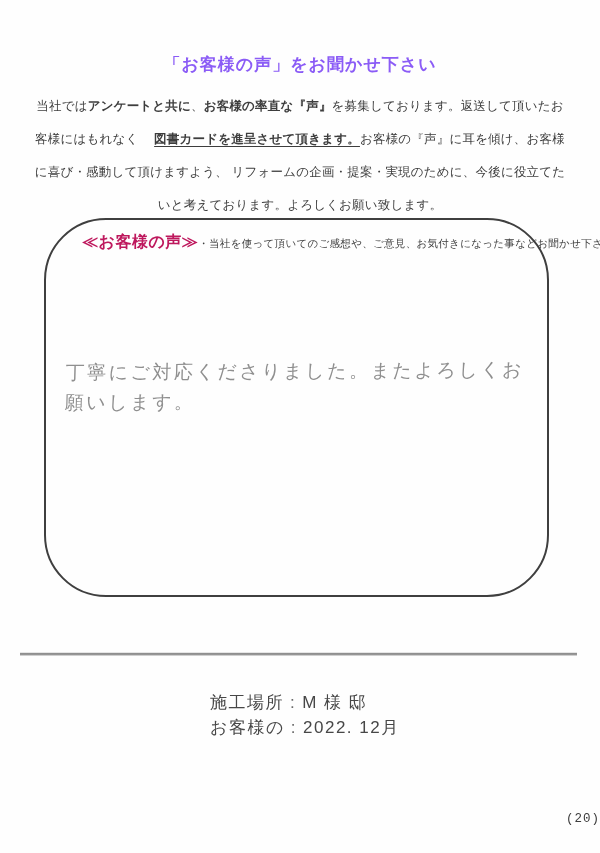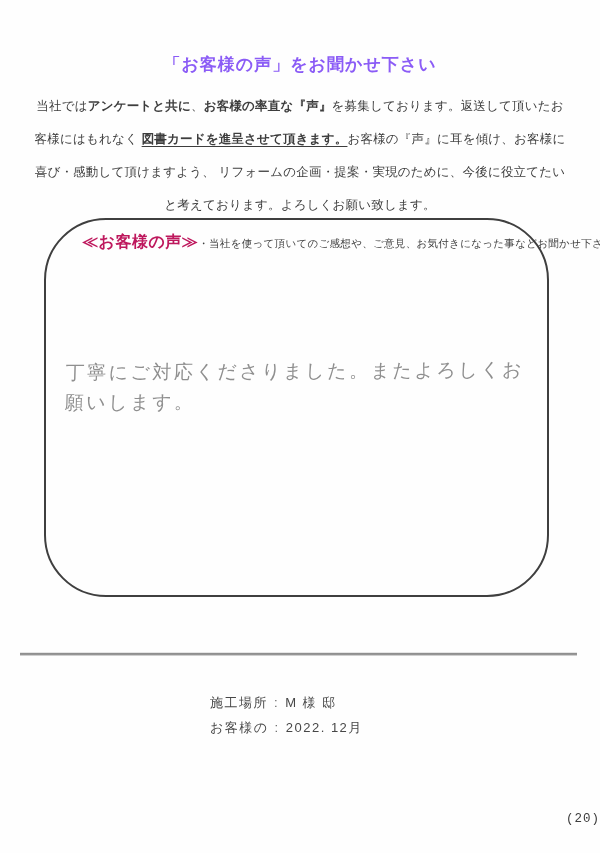--- a/index.html
+++ b/index.html
@@ -41,20 +41,21 @@
     line-height: 33px;
     text-align: center;
     color: #3d3d3d;
     letter-spacing: 0.2px;
   }
   .intro .b { font-weight: bold; margin-top: 28px; }
   .intro .bu {
     font-weight: bold;
     text-decoration: underline;
     text-underline-offset: 3px;
+    margin-left: 12px;
   }
 
   
   .voice-box {
     position: absolute;
     top: 218px;
     left: 44px;
     width: 505px;
     height: 379px;
     box-sizing: border-box;
@@ -105,21 +106,21 @@
       #e6e6e6 0px, #e6e6e6 1px,
       #8c8c8c 1px, #9a9a9a 3px,
       #cfcfcf 3px, #cfcfcf 4px);
   }
 
   
   .project-info {
     position: absolute;
     top: 690px;
     left: 210px;
-    font-size: 13px;
+    font-size: 17px;
     color: #474747;
     letter-spacing: 1.5px;
   }
   .project-info .row {
     height: 25px;
     line-height: 25px;
     white-space: nowrap;
   }
   .project-info .sep {
     margin: 0 6px;

